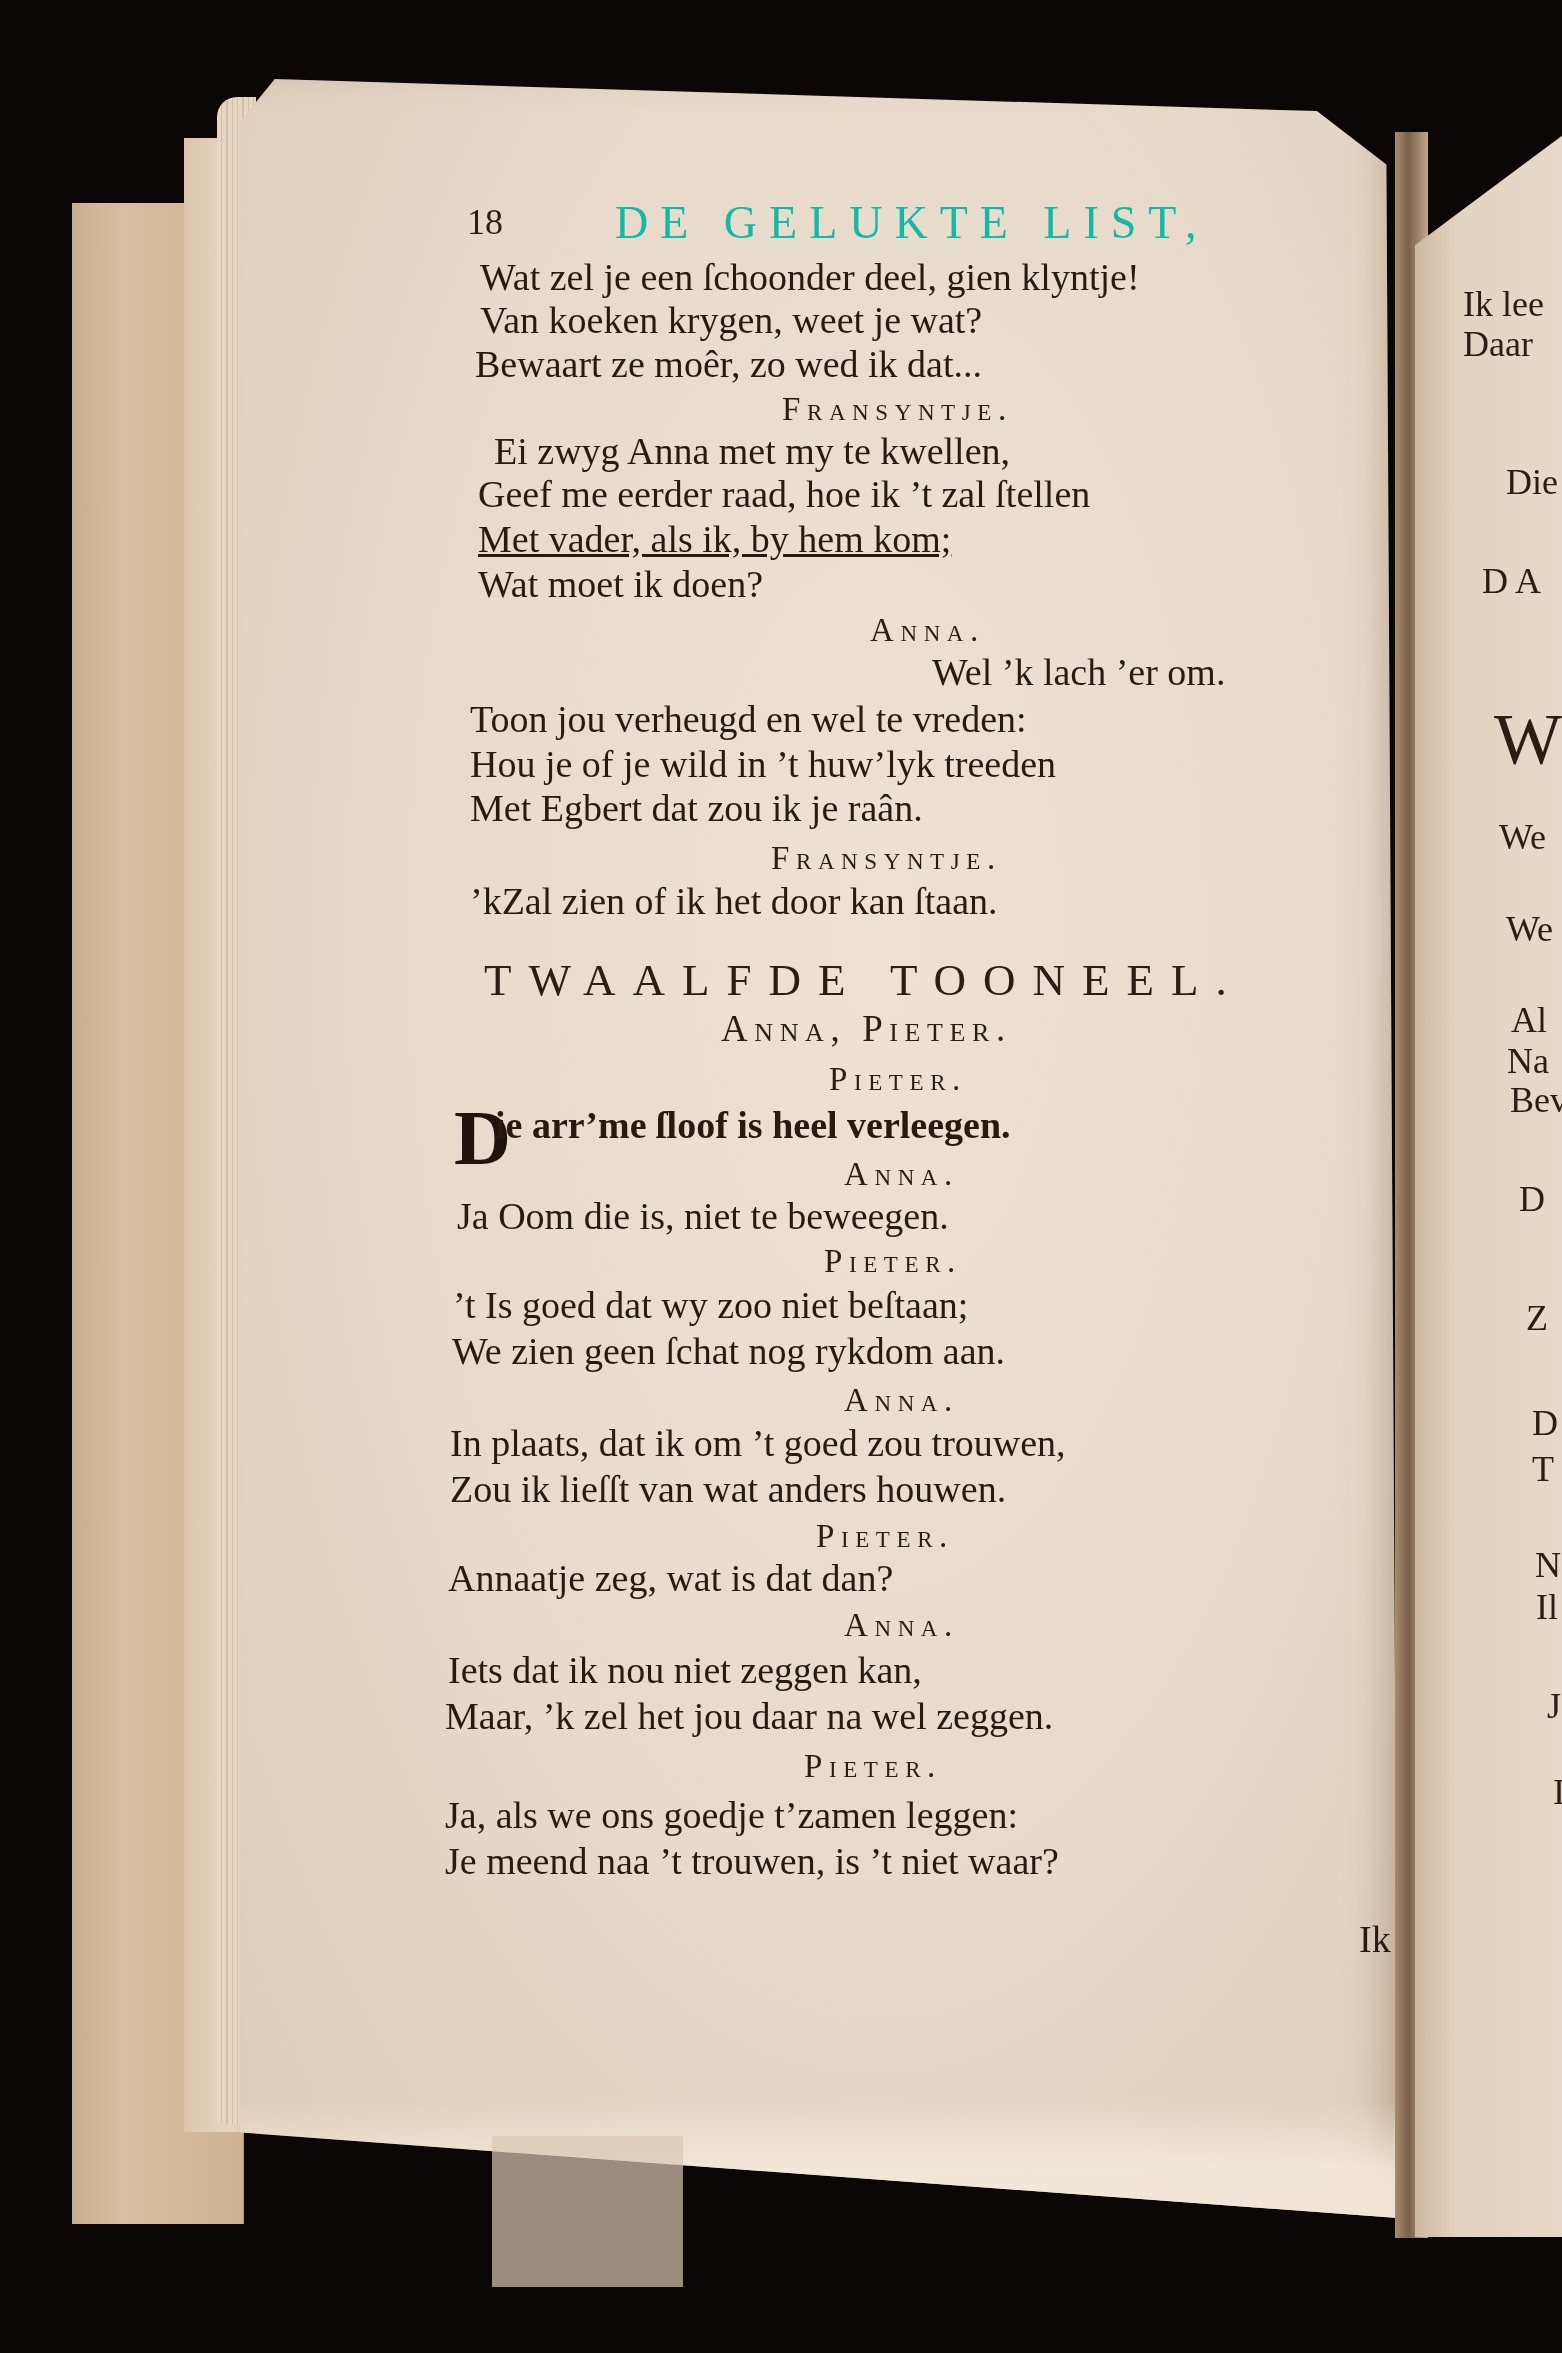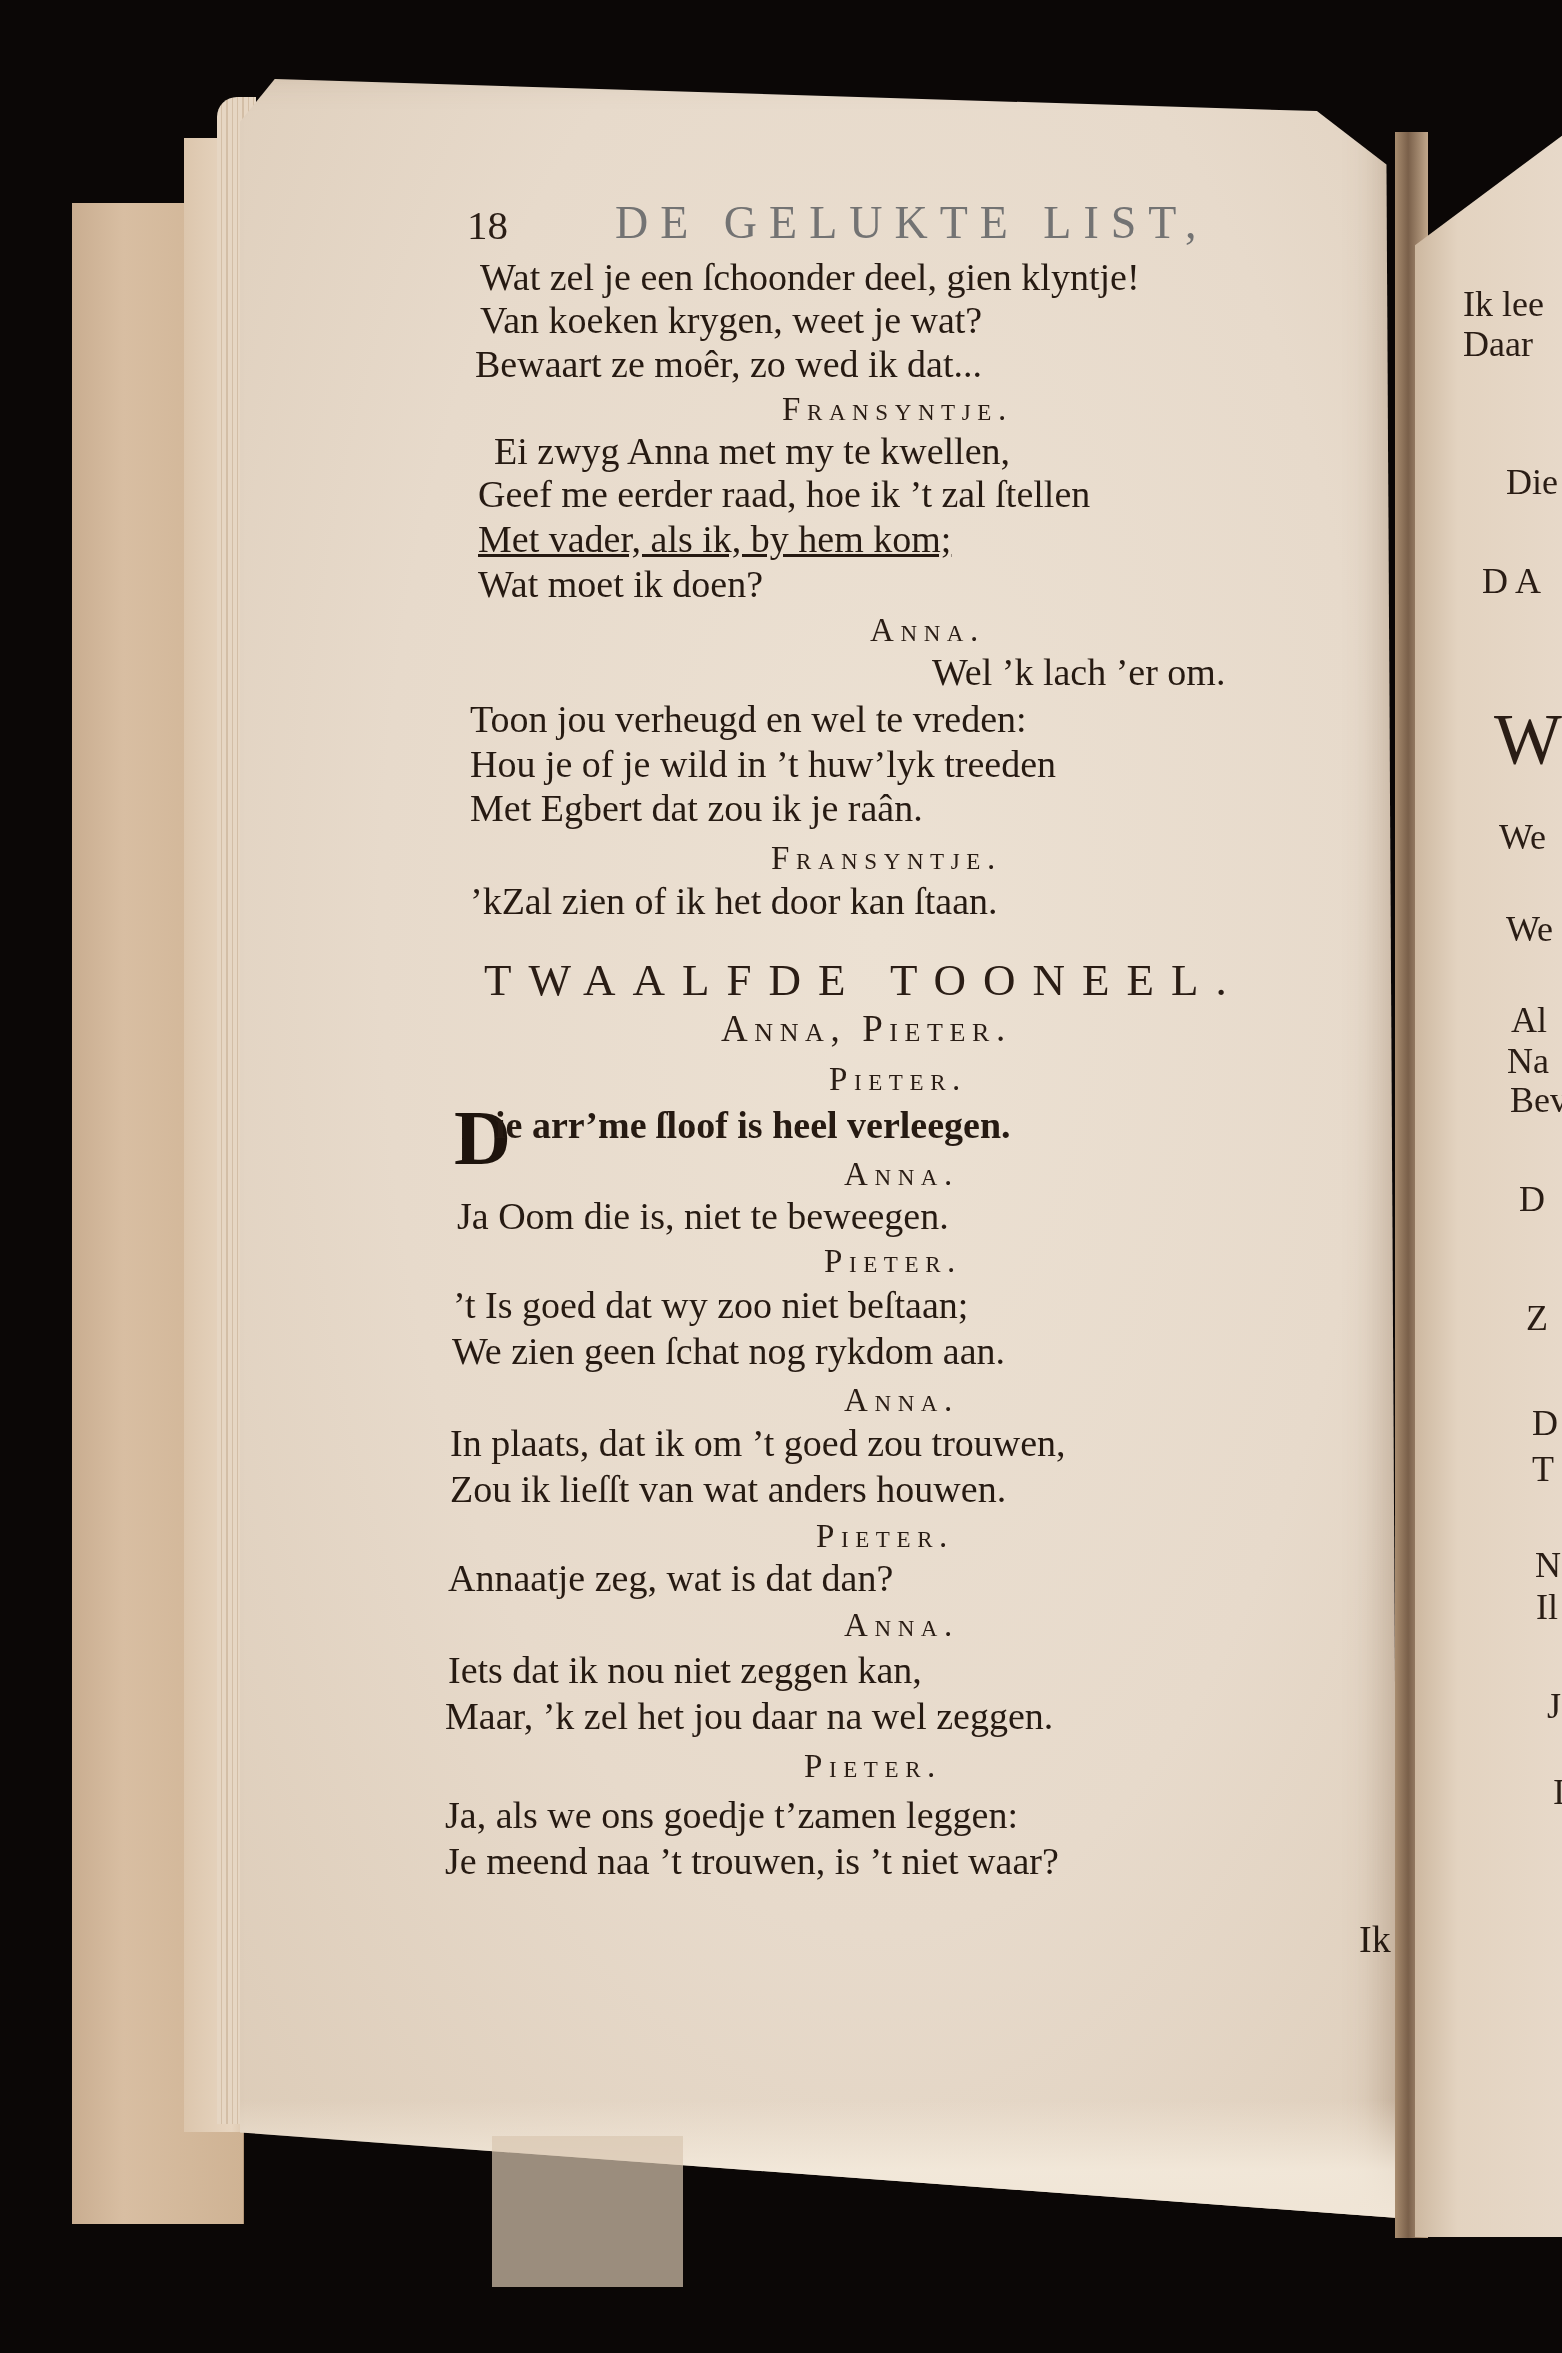--- a/index.html
+++ b/index.html
@@ -48,24 +48,24 @@
   
   .page-right {
     position:absolute; left:1415px; top:118px; width:171px; height:2119px;
     background:linear-gradient(90deg,#cdb8a0 0%,#e3d3c0 25%,#e8dacb 100%);
     clip-path: polygon(0 6%, 100% 0, 100% 100%, 0 100%);
   }
   .running-head {
     position:absolute; left:467px; top:196px; width:869px; height:59px;
   }
   .page-number {
-    position:absolute; left:0; top:5.3px; font-size:41px; color:#2a1d15;
+    position:absolute; left:0; top:5.3px; font-size:36px; color:#2a1d15;
   }
   .title {
-    position:absolute; left:148px; top:0; font-size:46px; letter-spacing:12px; color:#737373;
+    position:absolute; left:148px; top:0; font-size:46px; letter-spacing:12px; color:#14b8a6;
   }
 
   .line {
     position:absolute; font-size:38px; line-height:1; white-space:nowrap; color:#261a12;
   }
   .speaker {
     position:absolute; font-size:33px; letter-spacing:6.6px; white-space:nowrap; color:#2a1d15;
     font-variant:small-caps;
   }
   .scene-heading {

